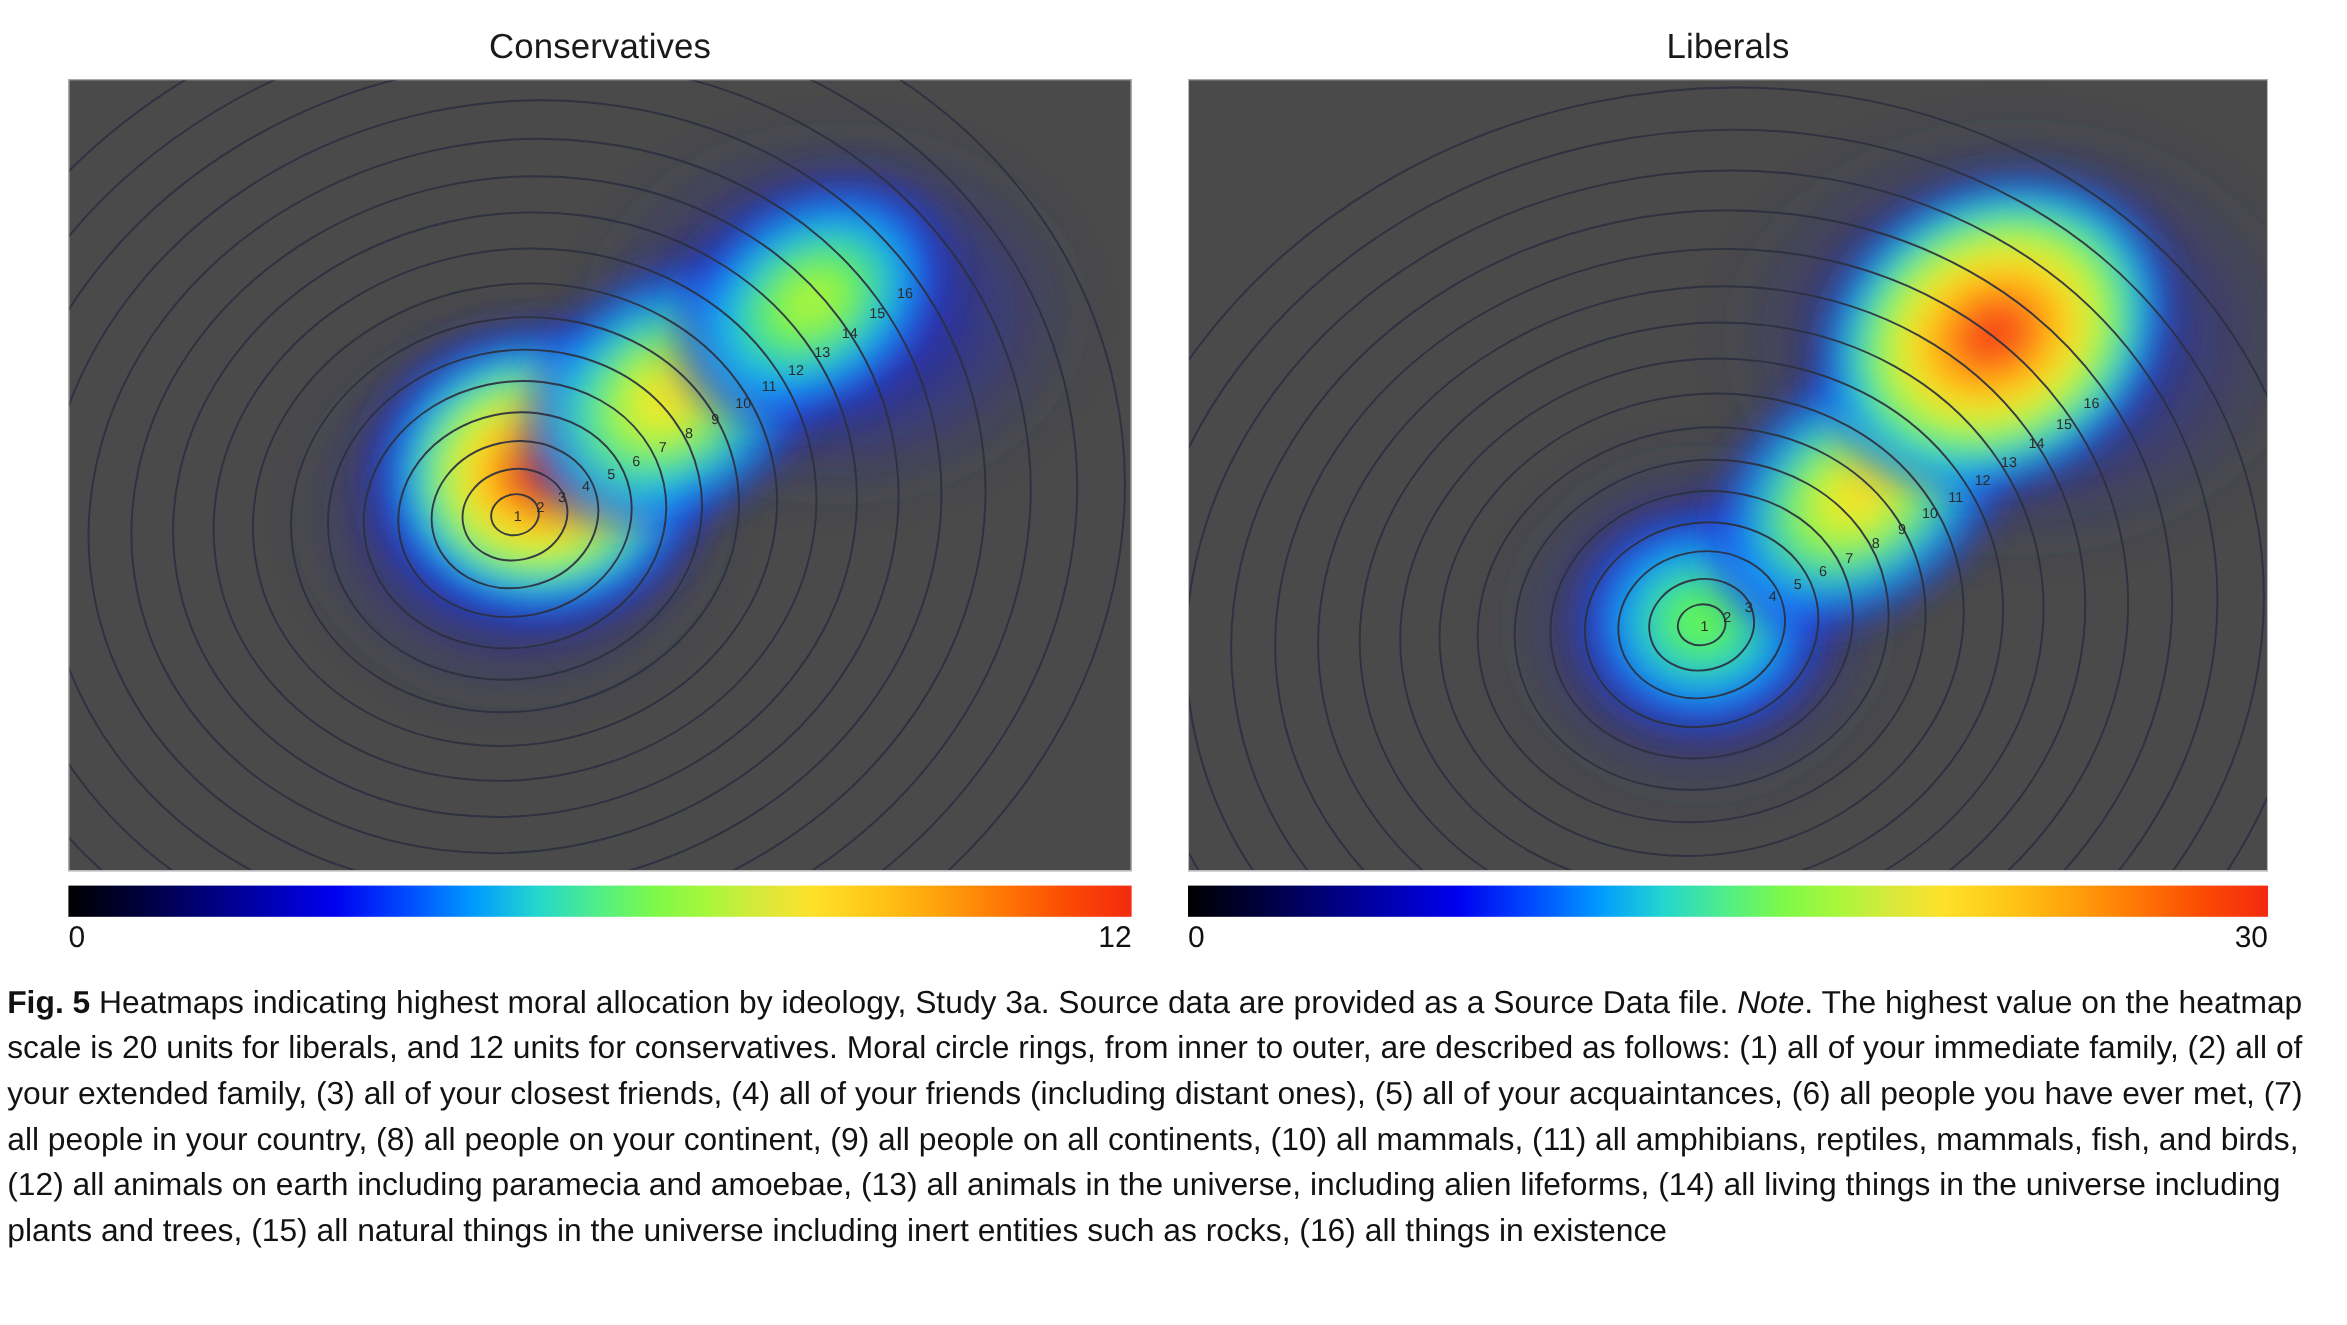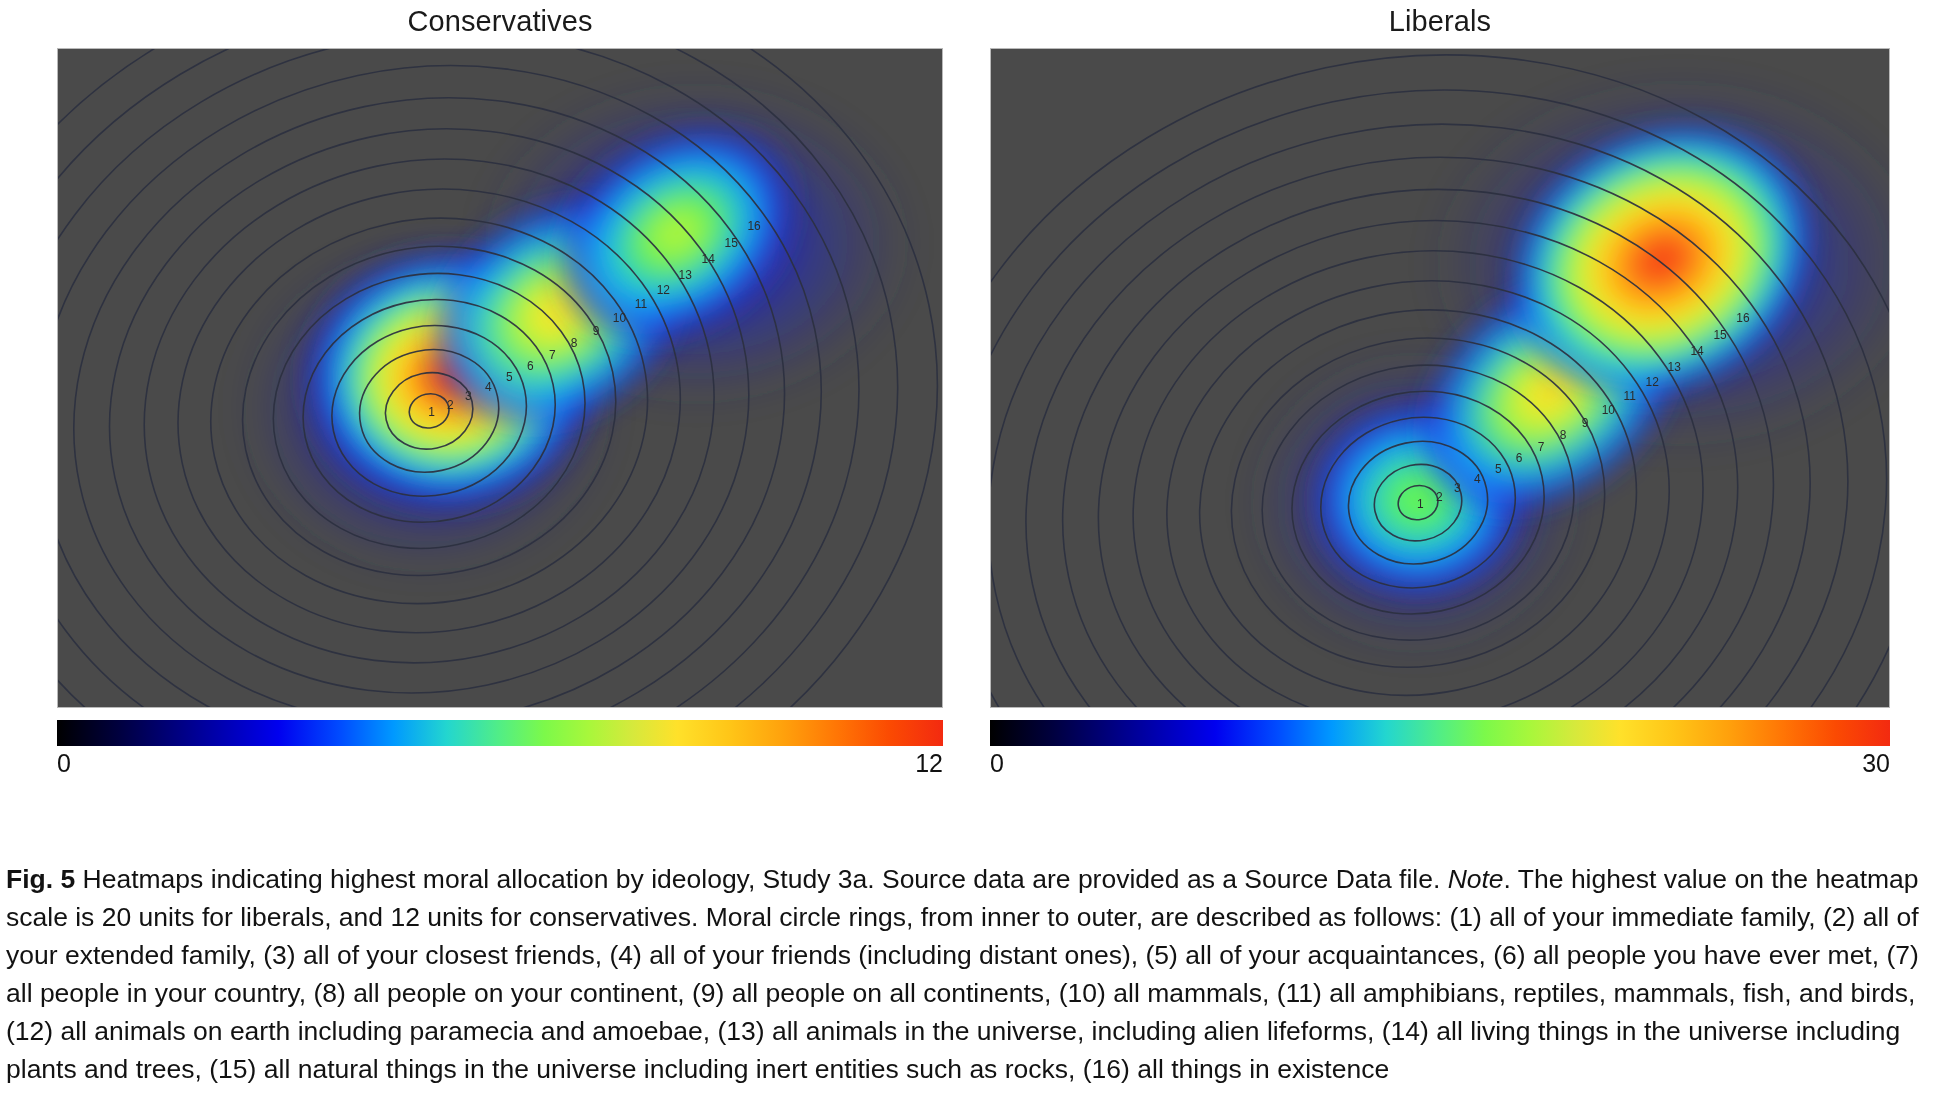--- a/index.html
+++ b/index.html
@@ -13,20 +13,21 @@
   .panel.right{left:990px;width:900px;}
 
   .panel-title{
     text-align:center;
     font-family:"Liberation Sans",sans-serif;
     font-size:29px;
     color:#1a1a1a;
     line-height:42px;
     height:48px;
     letter-spacing:.1px;
+    margin-top:18px;
   }
 
   .plot-wrap{position:relative;width:100%;height:660px;background:#4a4a4a;
              border:1px solid #b9b9b9;box-sizing:border-box;}
   .plot-wrap svg{display:block;width:100%;height:100%;}
 
   
   .cbar-block{position:relative;width:100%;margin-top:12px;}
   .cbar{height:26px;width:100%;}
   .cbar-jet{
@@ -48,21 +49,21 @@
       #ff7605 88%,
       #fb4a02 94%,
       #f32a10 100%);
   }
   .cbar-ticks{display:flex;justify-content:space-between;
       font-family:"Liberation Sans",sans-serif;font-size:25px;color:#111;
       margin-top:2px;line-height:30px;}
 
   
   .caption{
-    position:absolute;left:6px;top:860px;width:1944px;
+    position:absolute;left:6px;top:816px;width:1944px;
     font-family:"Liberation Sans",sans-serif;
     font-size:26.5px;
     line-height:38px;
     color:#121212;
     text-align:left;
   }
   .caption b{font-weight:bold;}
   .caption i{font-style:italic;}
 
   .ringnum{font-family:"Liberation Sans",sans-serif;font-size:12px;fill:#2b2b2b;}

